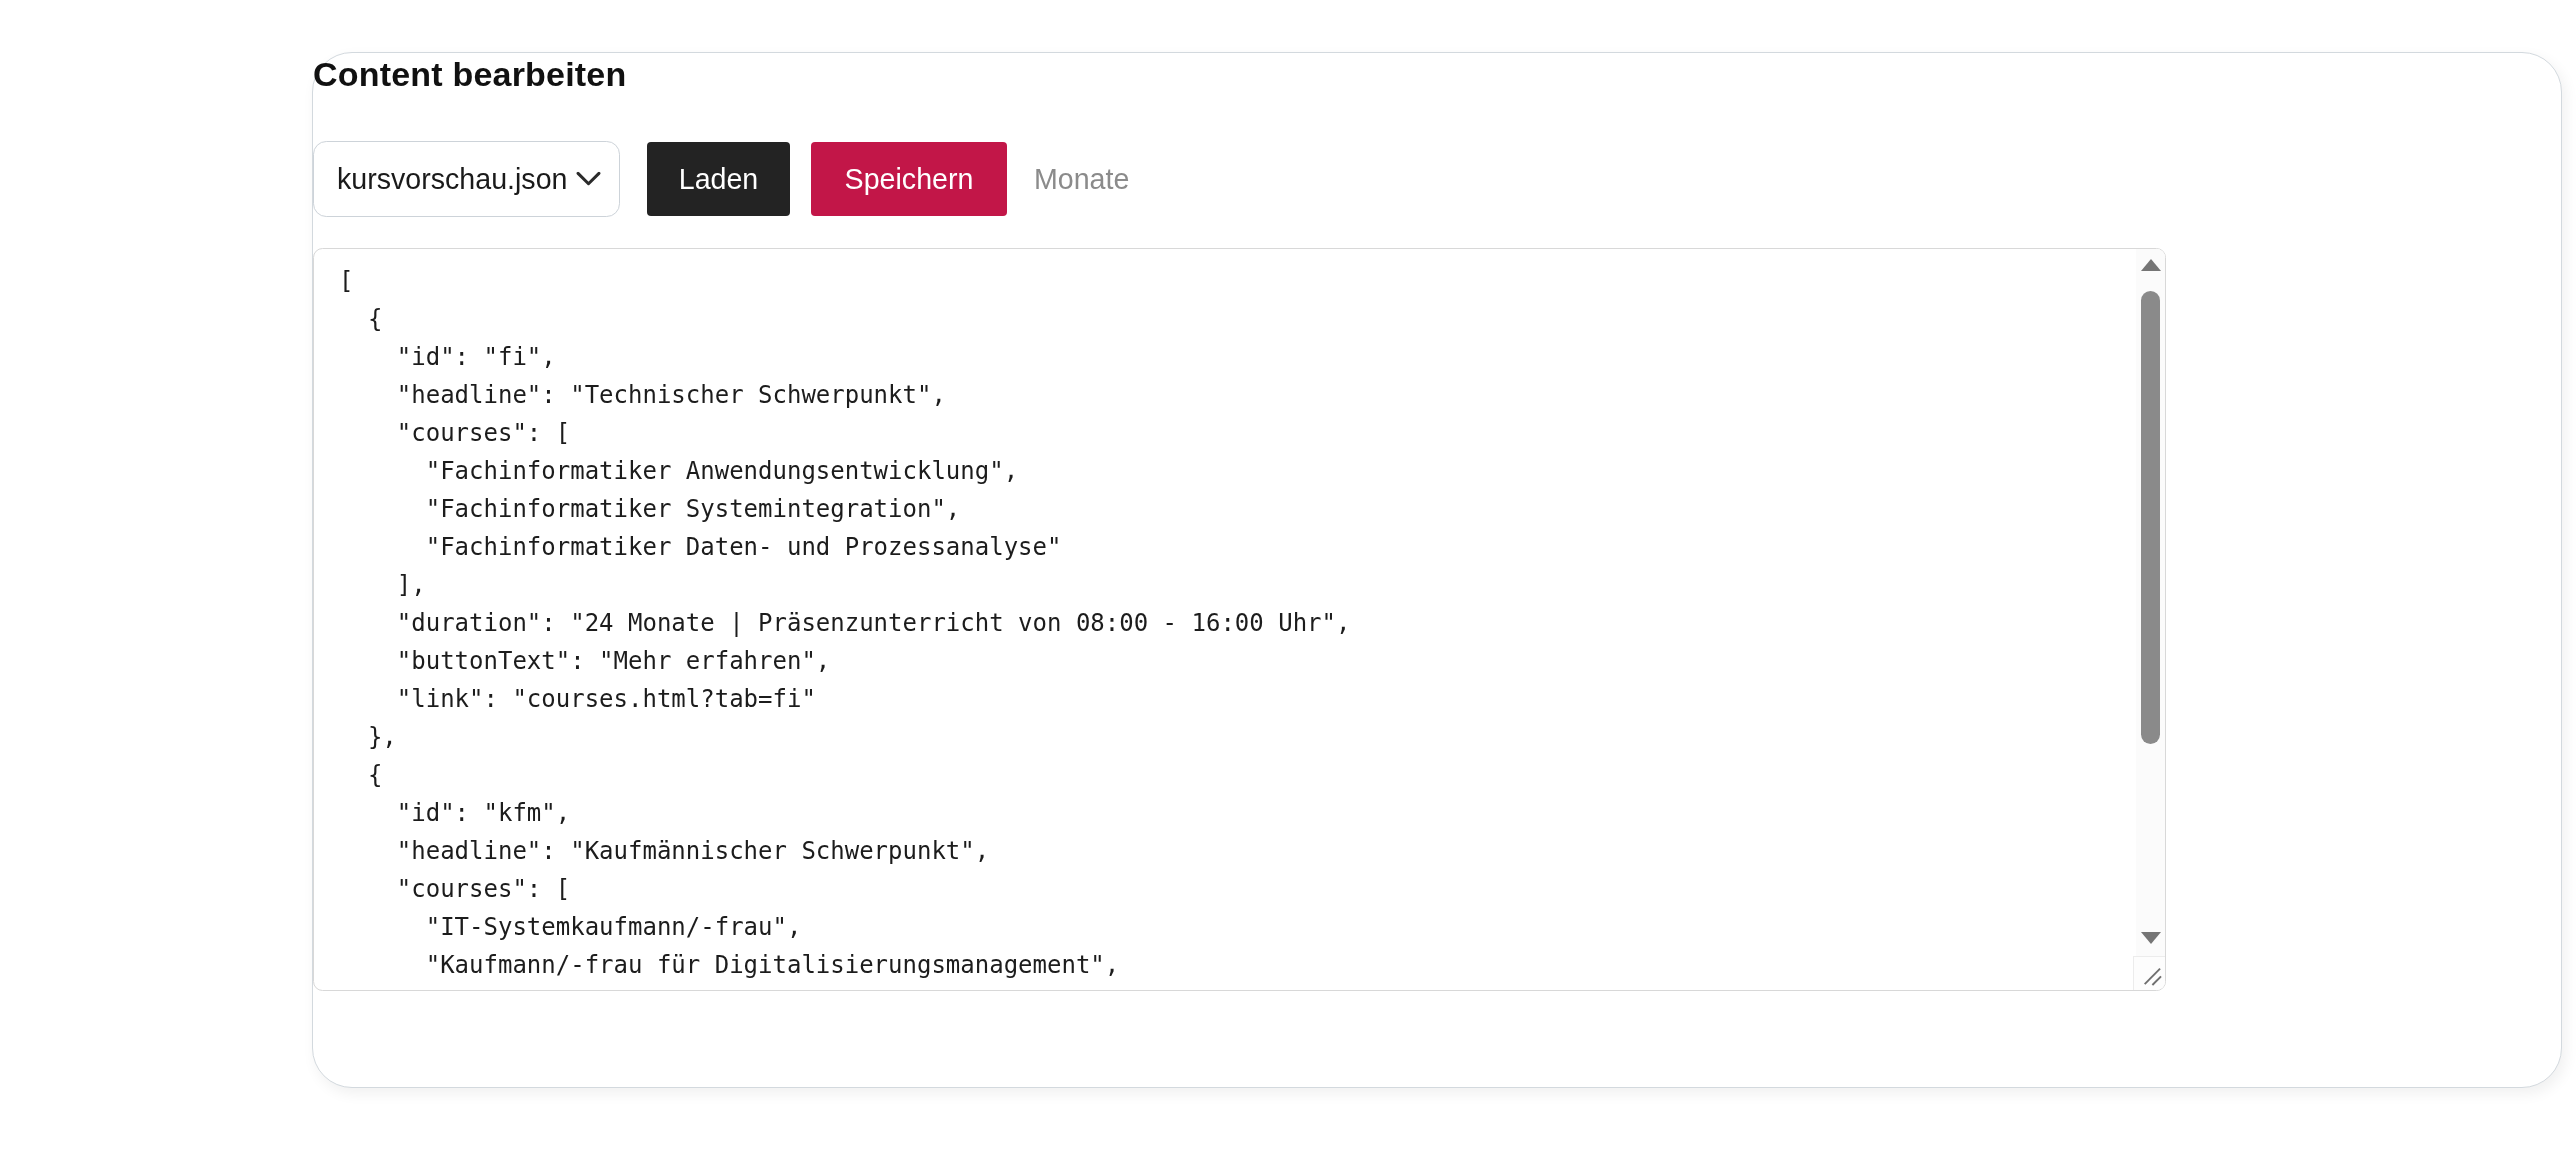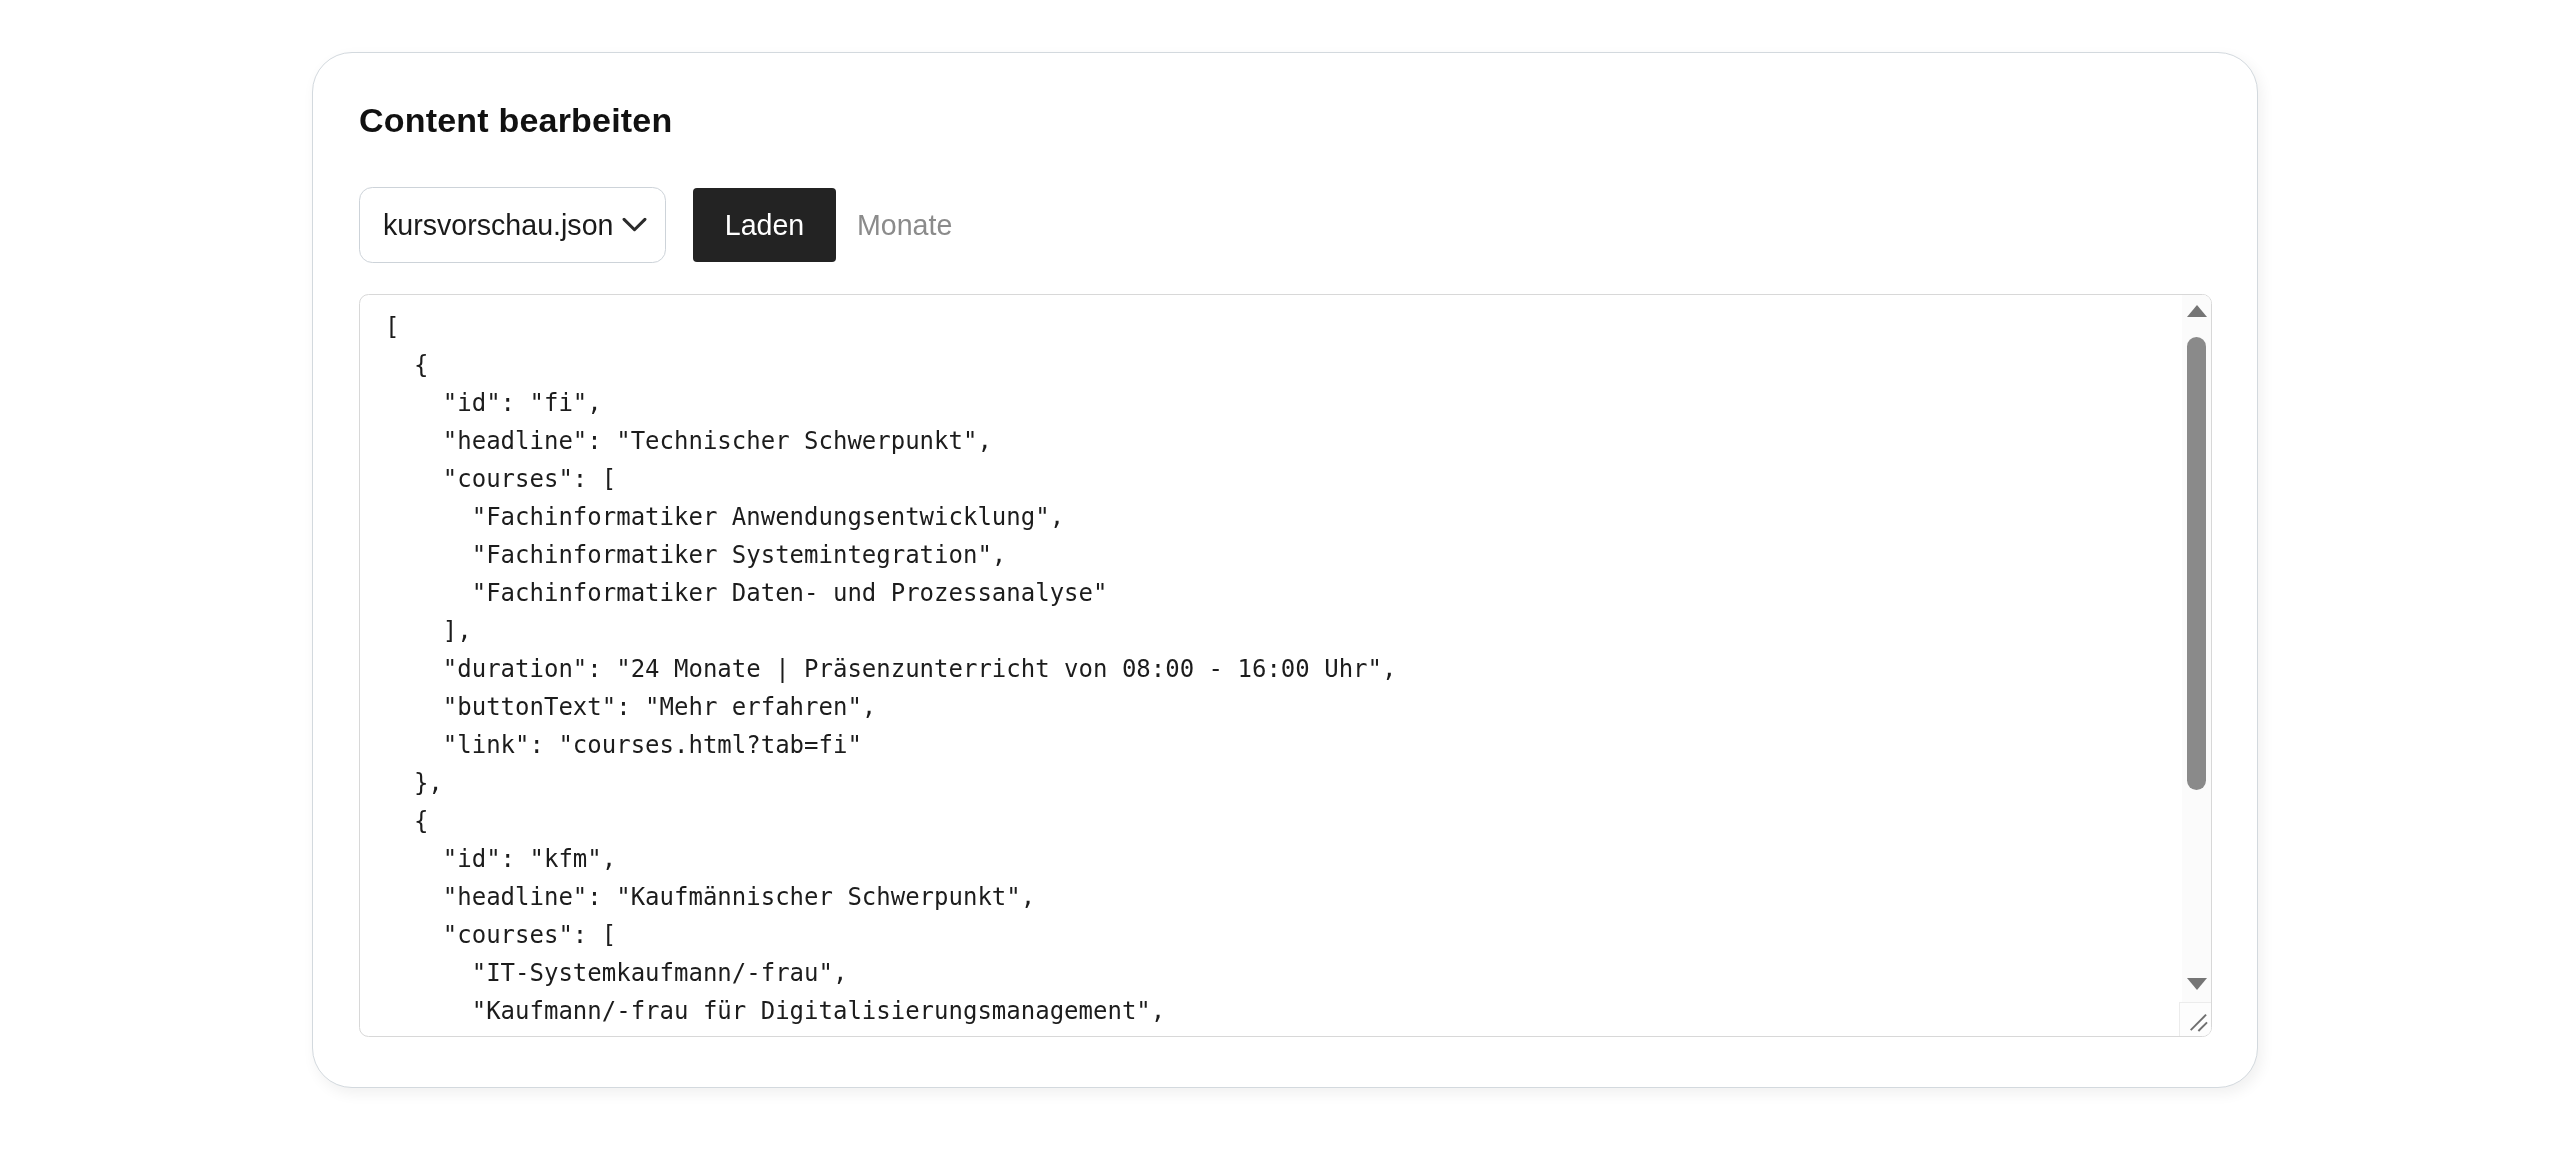--- a/index.html
+++ b/index.html
@@ -6,26 +6,25 @@
   html, body {
     width: 2576px; height: 1152px;
     background: #ffffff;
     font-family: "Liberation Sans", "DejaVu Sans", sans-serif;
     overflow: hidden;
     position: relative;
   }
   .card {
     position: absolute;
     left: 312px; top: 52px;
-    width: 1946px; height: 1036px;
+    width: 2250px; height: 1036px;
     background: #ffffff;
     border: 1.9px solid #d3d9de;
     border-radius: 40px;
     box-shadow: 3.8px 5.7px 13.3px rgba(0,0,0,0.06);
-    padding: 46px;
   }
   .card-title {
     font-size: 34px;
     font-weight: 700;
     color: #111111;
     line-height: 42px;
     letter-spacing: 0.2px;
   }
   .toolbar {
     margin-top: 46px;
@@ -171,20 +170,21 @@
       <select class="file-select">
         <option>kursvorschau.json</option>
       </select>
       <svg class="chevron" viewBox="0 0 26 16">
         <polyline points="2,2 13,13 24,2" fill="none" stroke="#2b2b2b" stroke-width="3.2" stroke-linecap="round" stroke-linejoin="round"></polyline>
       </svg>
     </div>
 
     <button class="btn btn-load">Laden</button>
 
+    <button class="btn btn-save">Speichern</button>
 
     <span class="status-text">Monate</span>
 
   </div>
 
   <div class="editor">
 
     <pre role="textbox" aria-multiline="true">[
   {
     "id": "fi",

